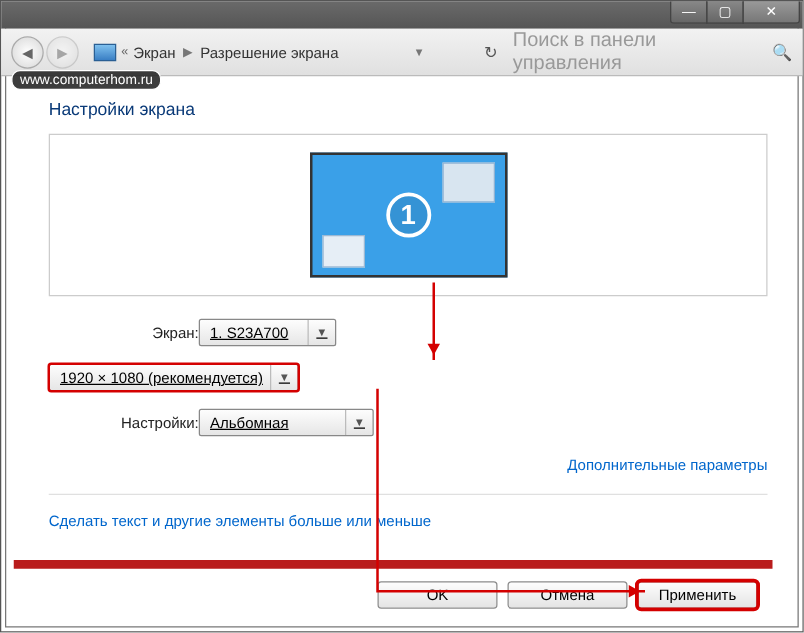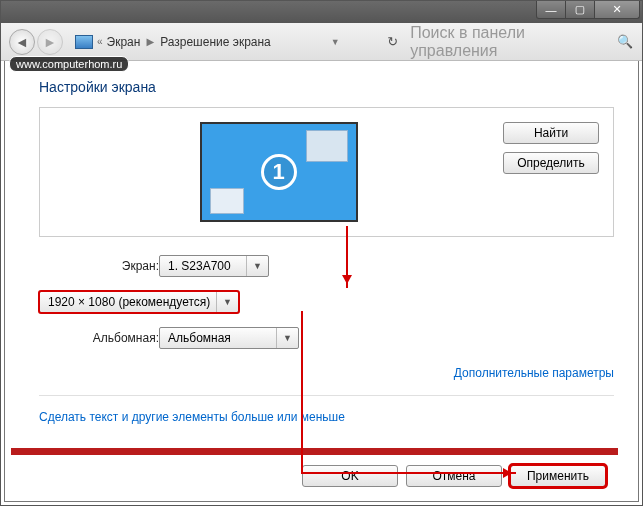--- a/index.html
+++ b/index.html
@@ -26,21 +26,21 @@
   .monitor-area { flex:1; display:flex; justify-content:center; }
   .monitor { width:158px; height:100px; background:#3aa0e8; border:2px solid #333; position:relative; }
   .monitor::after{content:'';position:absolute;inset:3px;border:1px dashed rgba(255,255,255,.0);}
   .mon-num { position:absolute; top:50%; left:50%; transform:translate(-50%,-50%); width:36px; height:36px; border:3px solid #fff; border-radius:50%; color:#fff; font-size:22px; font-weight:bold; display:flex; align-items:center; justify-content:center; background:rgba(0,0,0,.08);}
   .mon-win1{position:absolute;top:6px;right:8px;width:42px;height:32px;background:#d8e5f0;border:1px solid #8fb3d4;}
   .mon-win2{position:absolute;bottom:6px;left:8px;width:34px;height:26px;background:#e6eef6;border:1px solid #9cb9d4;}
   .side-btns { display:flex; flex-direction:column; gap:8px; }
   .btn { min-width:96px; height:22px; font-size:12px; background:linear-gradient(#fdfdfd,#e4e4e4); border:1px solid #8a8a8a; border-radius:3px; padding:0 12px; display:inline-flex; align-items:center; justify-content:center; cursor:pointer;}
   .form-row { display:flex; align-items:center; margin-bottom:14px; font-size:12px;text-align:right; }
   .form-row .label { width:120px; color:#222; }
-  .dropdown { height:22px; background:linear-gradient(#fdfdfd,#e6e6e6); border:1px solid #888; border-radius:2px; display:inline-flex; align-items:center; padding:0 4px 0 8px; font-size:12px; min-width:110px; cursor:pointer; position:relative;}
+  .dropdown { height:22px; background:linear-gradient(#fdfdfd,#e6e6e6); border:1px solid #888; border-radius:2px; display:inline-flex; align-items:center; padding:0 4px 0 8px; font-size:12px; min-width:110px; cursor:pointer; position:relative;text-decoration:underline;}
   .dropdown .caret { margin-left:auto; padding-left:8px; color:#555; font-size:9px; border-left:1px solid #bbb; height:100%; display:flex; align-items:center; padding-right:2px; padding-left:6px;}
   .dropdown.highlight { outline:2px solid #d40000; outline-offset:-1px; min-width:200px;}
   .link { color:#0066cc; font-size:12px; cursor:pointer; display:block; margin-bottom:10px; }
   .adv-link { text-align:right; margin-bottom:14px; }
   .divider { border-top:1px solid #e0e0e0; margin: 6px 0 14px; }
   .footer { border-top:7px solid #b91c1c; padding:10px 12px 10px; display:flex; justify-content:flex-end; gap:8px; position:absolute; bottom:8px; left:10px; right:24px;}
   .btn.primary-highlight { outline:3px solid #d40000; outline-offset:-1px; }
   
   .arrow-v { position:absolute; width:2px; background:#d40000; z-index:40; left:345px; top:225px; height:62px;}
   .arrow-v::after{content:'';position:absolute;bottom:-1px;left:-4px;border:5px solid transparent;border-top:9px solid #d40000;}
@@ -84,43 +84,39 @@
     <h1>Настройки экрана</h1>
 
     <div class="preview-box">
       <div class="monitor-area">
         <div class="monitor">
           <div class="mon-win1"></div>
           <div class="mon-win2"></div>
           <div class="mon-num">1</div>
         </div>
       </div>
-      <div class="side-btns">
-        <div class="btn">Найти</div>
-        <div class="btn">Определить</div>
-      </div>
     </div>
 
     <div class="form-row">
       <span class="label">Экран:</span>
       <div class="dropdown">
         <span>1. S23A700</span>
         <span class="caret">▼</span>
       </div>
     </div>
 
     <div class="form-row">
       <div class="dropdown highlight">
         <span>1920 × 1080 (рекомендуется)</span>
         <span class="caret">▼</span>
       </div>
     </div>
 
     <div class="form-row">
-      <span class="label">Альбомная:</span>
+      <span class="label">Настройки:</span>
       <div class="dropdown" style="min-width:140px">
         <span>Альбомная</span>
         <span class="caret">▼</span>
       </div>
     </div>
 
     <div class="adv-link">
       <span class="link" style="display:inline">Дополнительные параметры</span>
     </div>
     <div class="divider"></div>

